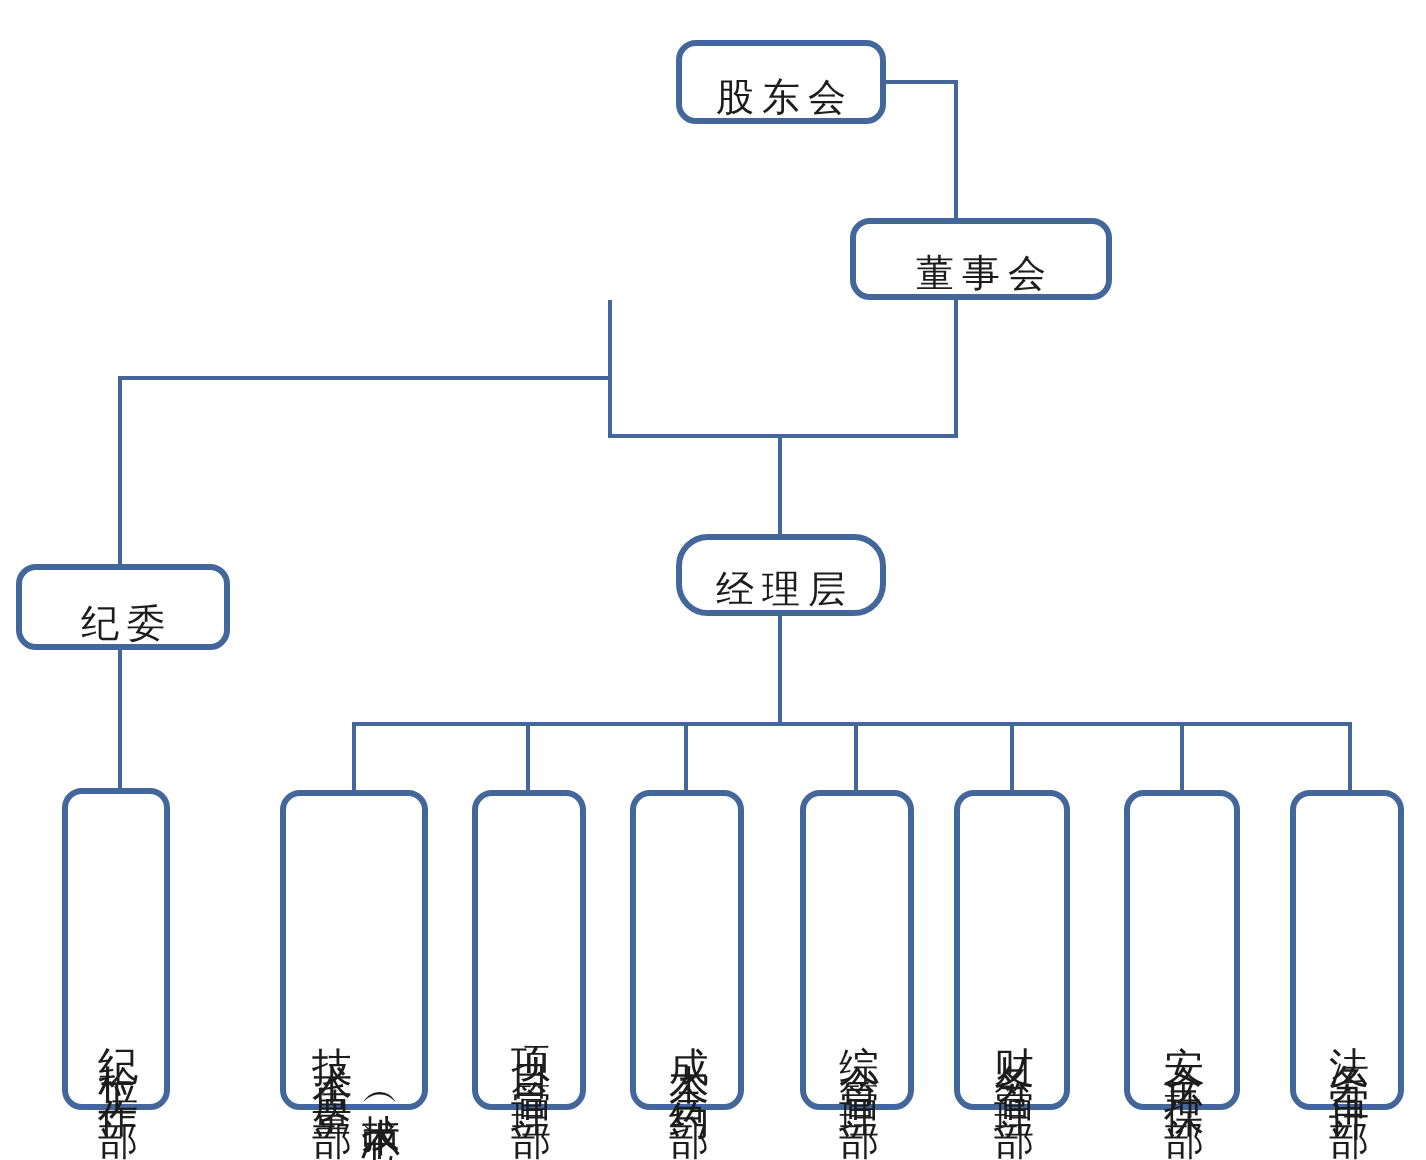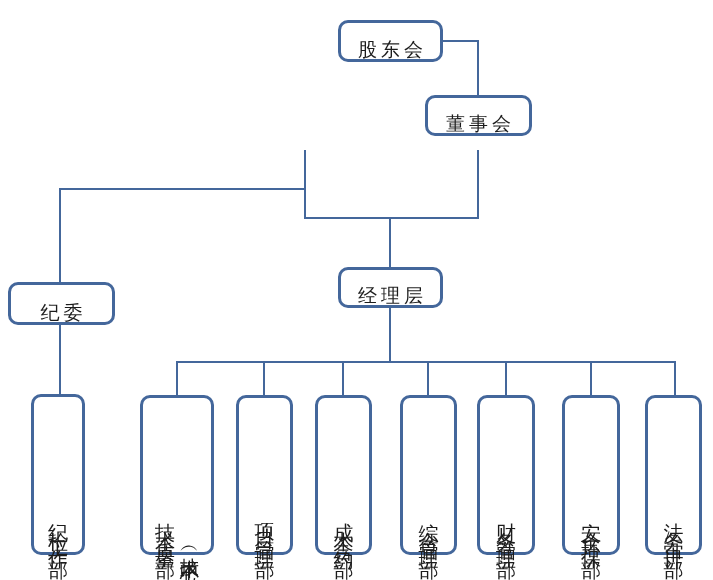--- a/index.html
+++ b/index.html
@@ -73,27 +73,27 @@
   <div class="line v" style="left:342px;top:361px;height:34px;"></div>
   <div class="line v" style="left:427px;top:361px;height:34px;"></div>
   <div class="line v" style="left:505px;top:361px;height:34px;"></div>
   <div class="line v" style="left:590px;top:361px;height:34px;"></div>
   <div class="line v" style="left:674px;top:361px;height:34px;"></div>
   <div class="line v" style="left:59px;top:325px;height:69px;"></div>
 
   <div class="node hbox" style="left:338px;top:20px;width:105px;height:42px;">
     <span>股东会</span>
   </div>
-  <div class="node hbox" style="left:425px;top:95px;width:107px;height:41px;">
+  <div class="node hbox" style="left:425px;top:109px;width:131px;height:41px;">
     <span>董事会</span>
   </div>
   <div class="node hbox" style="left:8px;top:282px;width:107px;height:43px;">
     <span>纪委</span>
   </div>
-  <div class="node hbox" style="left:338px;top:267px;width:105px;height:41px;">
+  <div class="node hbox" style="left:338px;top:267px;width:105px;height:41px;border-radius:16px;">
     <span>经理层</span>
   </div>
 
   <div class="node vbox" style="left:31px;top:394px;width:54px;height:161px;">
     <span class="vcol">纪检工作部</span>
   </div>
   <div class="node vbox" style="left:140px;top:395px;width:74px;height:160px;">
     <span class="vcol">技术质量部</span>
     <span class="vcol paren">（技术中心）</span>
   </div>

